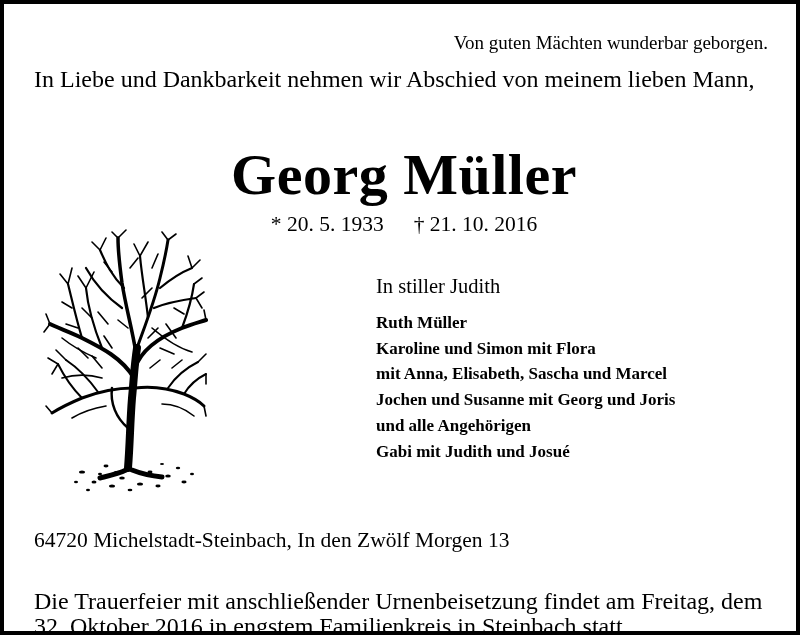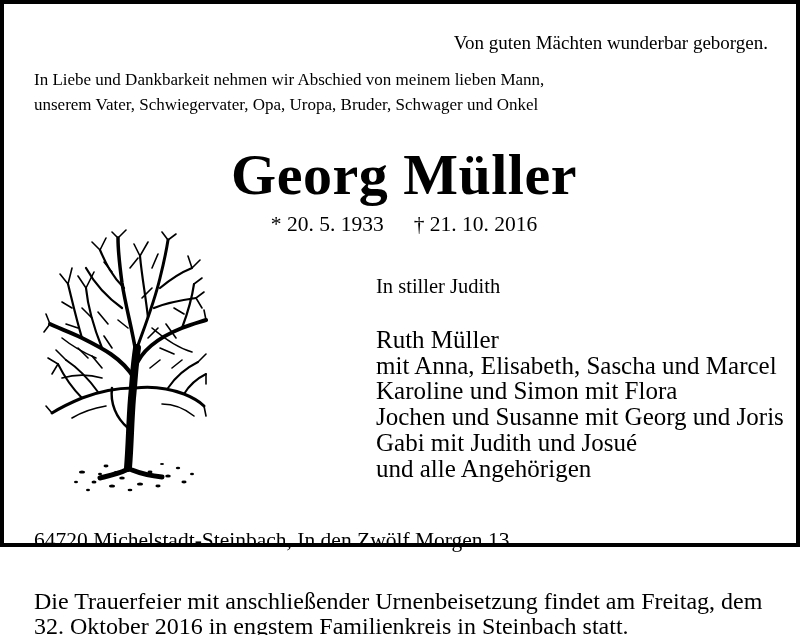--- a/index.html
+++ b/index.html
@@ -1,69 +1,68 @@
 <!DOCTYPE html>
 <html><head>
 <meta charset="utf-8">
 <style>
   html, body { margin: 0; padding: 0; background: #ffffff; }
   body { width: 800px; height: 635px; overflow: hidden; position: relative; }
   .frame {
-    position: absolute; left: 0; top: 0; width: 800px; height: 547px;
+    position: absolute; left: 0; top: 0; width: 800px; height: 635px;
     box-sizing: border-box; border: 4px solid #000000; background: #ffffff;
     font-family: "Liberation Serif", "DejaVu Serif", serif; color: #000;
   }
   .motto {
     position: absolute; top: 28px; right: 28px;
     font-size: 19px; line-height: 22px; white-space: nowrap;
   }
   .intro {
     position: absolute; left: 30px; top: 63px;
-    font-size: 17px; line-height: 25px; white-space: nowrap;
+    font-size: 24px; line-height: 25px; white-space: nowrap;
   }
   .name {
     position: absolute; left: 0; width: 800px; top: 137px; text-align: center;
     font-size: 58px; line-height: 68px; font-weight: bold; letter-spacing: 0.5px;
   }
   .dates {
     position: absolute; left: 0; width: 800px; top: 207px; text-align: center;
     font-size: 21.5px; line-height: 26px; white-space: pre;
   }
   .dates .sep { display: inline-block; width: 30px; }
   .tree {
     position: absolute; left: 38px; top: 224px; width: 166px; height: 266px;
   }
   .mourn-label {
     position: absolute; left: 372px; top: 270px;
     font-size: 20.5px; line-height: 24px;
   }
   .mourners {
-    position: absolute; left: 372px; top: 323px;
-    font-size: 25px; line-height: 25.7px; font-weight: normal; white-space: nowrap;
+    position: absolute; left: 372px; top: 306px;
+    font-size: 17px; line-height: 25.7px; font-weight: bold; white-space: nowrap;
   }
   .mourners div { margin: 0; }
   .address {
     position: absolute; left: 30px; top: 524px;
     font-size: 21.5px; line-height: 25px; white-space: nowrap;
   }
   .ceremony {
     position: absolute; left: 30px; top: 585px;
     font-size: 24px; line-height: 25px; white-space: nowrap;
   }
 </style>
 </head>
 <body>
 
 <div class="frame">
 
   <div class="motto">Von guten Mächten wunderbar geborgen.</div>
 
   <div class="intro">
     <div>In Liebe und Dankbarkeit nehmen wir Abschied von meinem lieben Mann,</div>
-    <div>unserem Vater, Schwiegervater, Opa, Uropa, Bruder, Schwager und Onkel</div>
   </div>
 
   <div class="name">Georg Müller</div>
 
   <div class="dates"><span>* 20. 5. 1933</span><span class="sep"></span><span>† 21. 10. 2016</span></div>
 
   <svg class="tree" viewBox="0 0 166 266" xmlns="http://www.w3.org/2000/svg">
     <g stroke="#000" fill="none" stroke-linecap="round">
 
       <path d="M86 240 C88 215 88 195 90 170 C92 150 92 140 95 120" stroke-width="8"></path>
@@ -105,25 +104,25 @@
         <ellipse cx="34" cy="254" rx="2" ry="1.2"></ellipse>
       <ellipse cx="120" cy="236" rx="2" ry="1.1"></ellipse>
         <ellipse cx="74" cy="244" rx="1.8" ry="1.1"></ellipse>
     </g>
   </svg>
 
   <div class="mourn-label">In stiller Judith</div>
 
   <div class="mourners">
     <div>Ruth Müller</div>
+    <div>Karoline und Simon mit Flora</div>
     <div>mit Anna, Elisabeth, Sascha und Marcel</div>
-    <div>Karoline und Simon mit Flora</div>
     <div>Jochen und Susanne mit Georg und Joris</div>
+    <div>und alle Angehörigen</div>
     <div>Gabi mit Judith und Josué</div>
-    <div>und alle Angehörigen</div>
   </div>
 
   <div class="address">64720 Michelstadt-Steinbach, In den Zwölf Morgen 13</div>
 
   <div class="ceremony">
     <div>Die Trauerfeier mit anschließender Urnenbeisetzung findet am Freitag, dem</div>
     <div>32. Oktober 2016 in engstem Familienkreis in Steinbach statt.</div>
   </div>
 
 </div>

